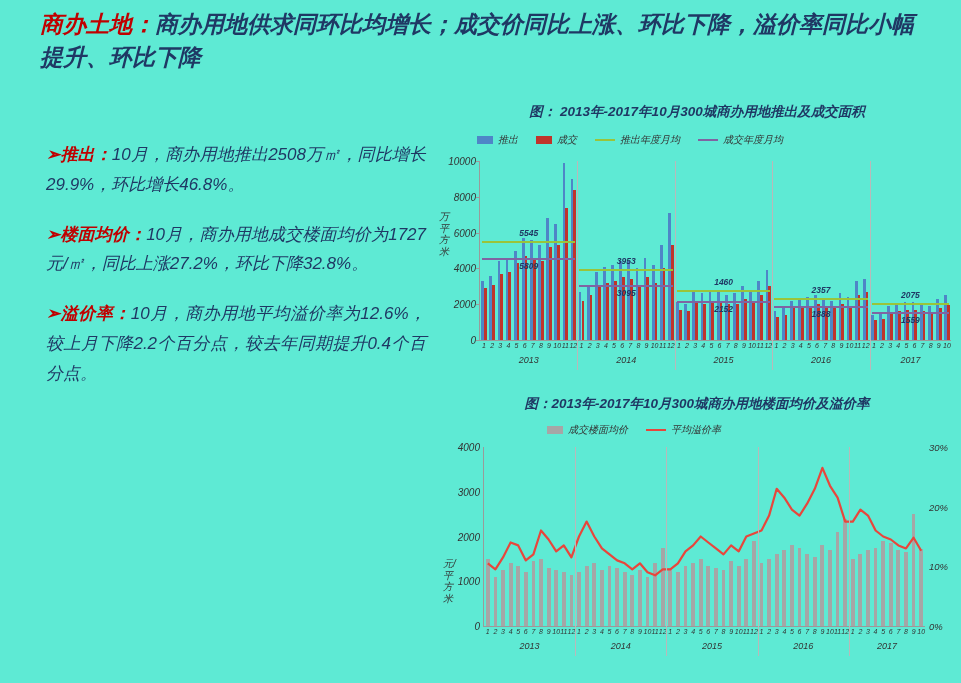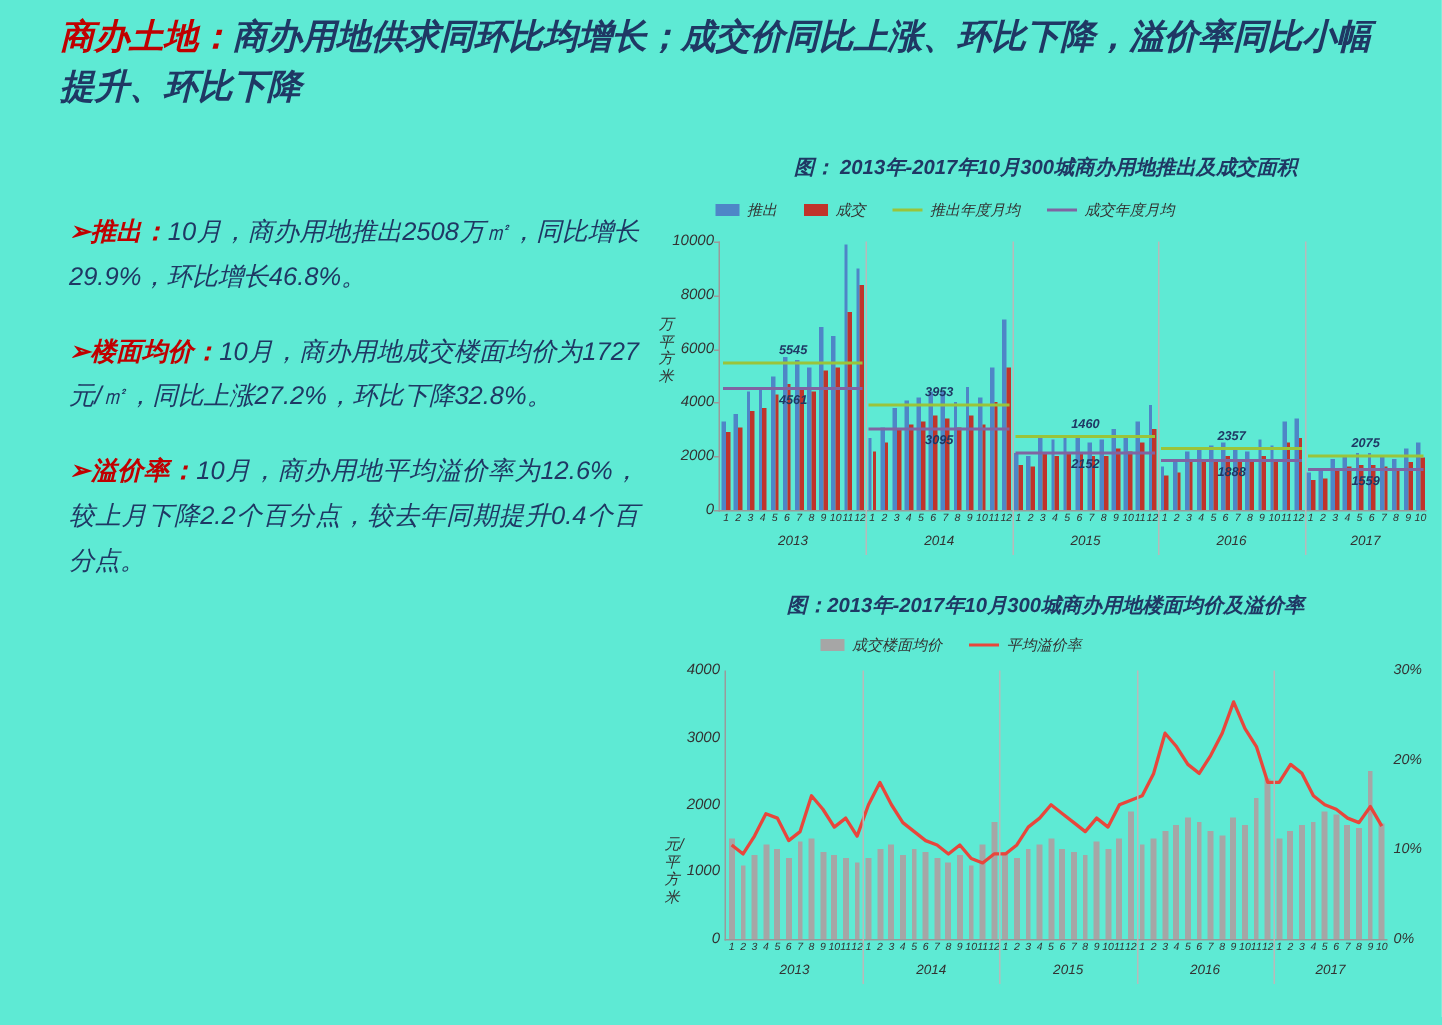--- a/index.html
+++ b/index.html
@@ -303,21 +303,21 @@
         <div class="tickmark" style="top: 107.4px;"></div>
         <div class="ytick" style="top: 71.6px;">6000</div>
         <div class="tickmark" style="top: 71.6px;"></div>
         <div class="ytick" style="top: 35.8px;">8000</div>
         <div class="tickmark" style="top: 35.8px;"></div>
         <div class="ytick" style="top: 0px;">10000</div>
         <div class="tickmark" style="top: 0px;"></div>
         <div class="avgline green" style="left: 2px; width: 93.4483px; top: 79.7445px;"></div>
         <div class="avgline purple" style="left: 2px; width: 93.4483px; top: 97.3581px;"></div>
         <div class="dlabel" style="left: 48.7241px; top: 66.7445px;">5545</div>
-        <div class="dlabel" style="left: 48.7241px; top: 100.358px;">4561</div>
+        <div class="dlabel" style="left: 48.7241px; top: 100.358px;">5809</div>
         <div class="yearsep" style="left: 97.4483px; top: 0px; height: 209px;"></div>
         <div class="avgline green" style="left: 99.4483px; width: 93.4483px; top: 108.241px;"></div>
         <div class="avgline purple" style="left: 99.4483px; width: 93.4483px; top: 123.6px;"></div>
         <div class="dlabel" style="left: 146.172px; top: 95.2413px;">3953</div>
         <div class="dlabel" style="left: 146.172px; top: 126.6px;">3095</div>
         <div class="yearsep" style="left: 194.897px; top: 0px; height: 209px;"></div>
         <div class="avgline green" style="left: 196.897px; width: 93.4483px; top: 129.059px;"></div>
         <div class="avgline purple" style="left: 196.897px; width: 93.4483px; top: 140.479px;"></div>
         <div class="dlabel" style="left: 243.621px; top: 116.059px;">1460</div>
         <div class="dlabel" style="left: 243.621px; top: 143.479px;">2152</div>

